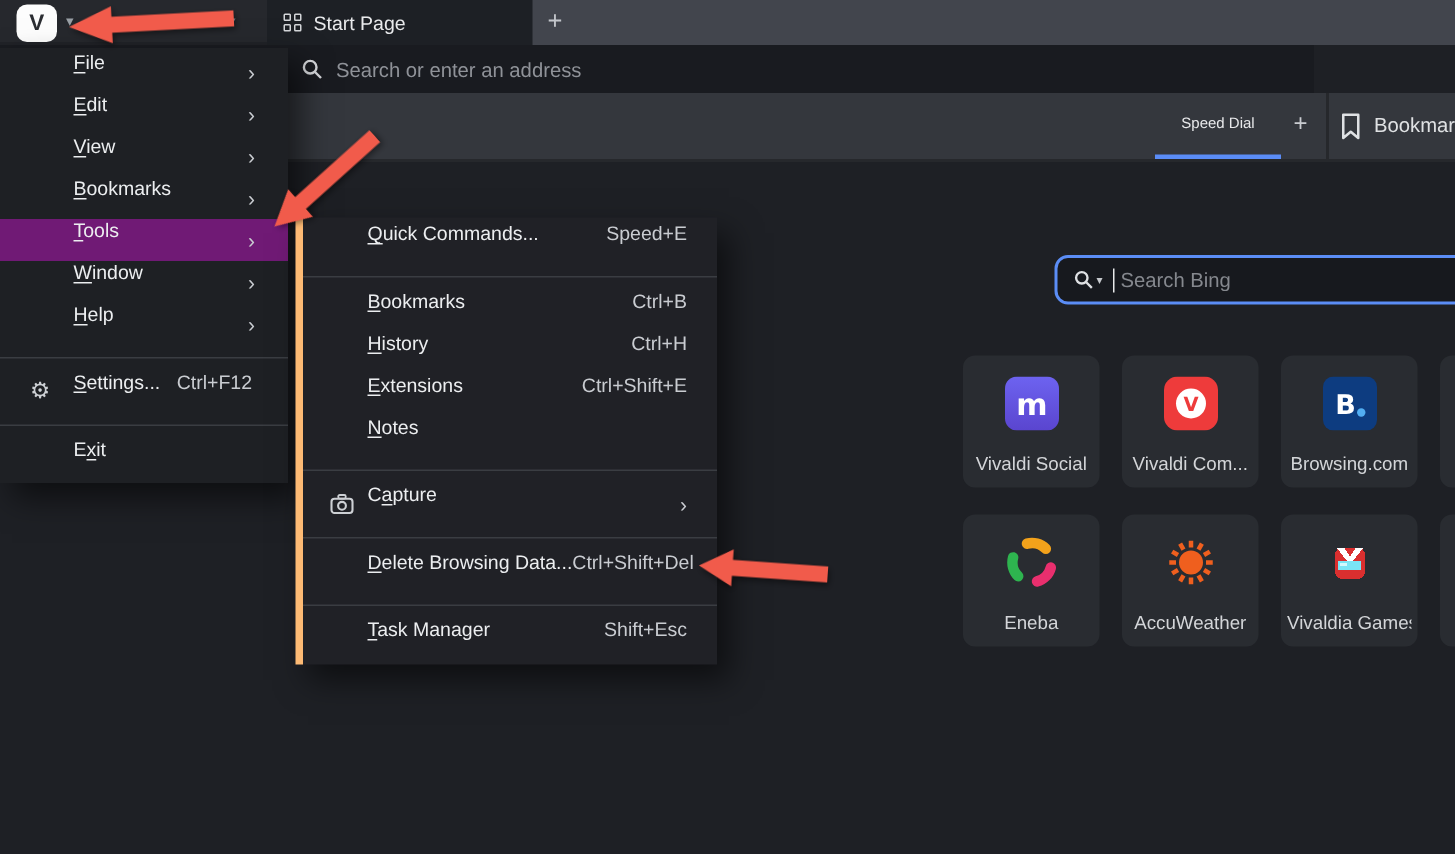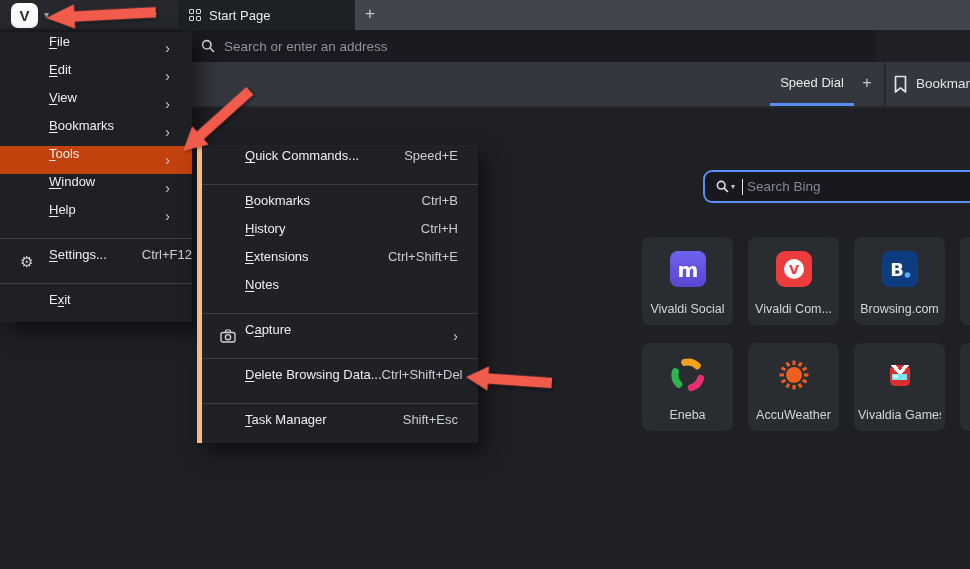--- a/index.html
+++ b/index.html
@@ -32,21 +32,21 @@
   .addressbar{position:absolute;left:0;top:30px;width:876px;height:32px;background:#191b20;}
   .addr-mag{position:absolute;left:201px;top:9px;}
   .addr-input{position:absolute;left:222px;top:0;height:32px;width:420px;background:transparent;
               border:none;outline:none;color:#c9ccd1;font-size:13.5px;font-family:"Liberation Sans",sans-serif;}
   .addr-input::placeholder{color:#8f9298;opacity:1;}
 
   
   .navbar{position:absolute;left:0;top:62px;width:970px;height:46px;background:#34373d;
           border-bottom:2px solid #26282c;}
   .sd-tab{position:absolute;left:770px;top:0;width:84px;height:44px;text-align:center;}
-  .sd-tab .lbl{font-size:13px;color:#e8e9eb;line-height:42px;}
+  .sd-tab .lbl{font-size:10px;color:#e8e9eb;line-height:42px;}
   .sd-underline{position:absolute;left:0;bottom:0;width:84px;height:3px;}
   .dial-add{position:absolute;left:856px;top:0;width:22px;height:44px;color:#c9ccd1;
             font-size:16px;text-align:center;line-height:42px;}
   .nav-divider{position:absolute;left:884px;top:0;width:2px;height:44px;background:#26282c;}
   .bm-icon{position:absolute;left:893px;top:13px;}
   .bm-label{position:absolute;left:916px;top:0;line-height:44px;font-size:13.5px;color:#dfe1e3;
             white-space:nowrap;}
 
   
   .page{position:absolute;left:0;top:108px;width:970px;height:461px;background:#1e2025;overflow:hidden;}
@@ -71,21 +71,21 @@
   #main-menu{left:0;top:32px;width:192px;background:#1e2024;padding:2px 0;}
   #tools-submenu{left:197px;top:145px;width:281px;background:#202126;padding:3px 0;
                  border-left:5px solid #fdba74;}
   .menu-row{flex:0 0 28px;height:28px;display:flex;align-items:flex-start;position:relative;
             font-size:13px;color:#eceef0;cursor:default;}
   .menu-row.hl{background:#3a3d43;}
   .menu-row .mlabel{white-space:nowrap;}
   #main-menu .mlabel{margin-left:49px;}
   #tools-submenu .mlabel{margin-left:43px;}
   .menu-row .shortcut{margin-left:auto;color:#c9ccd1;white-space:nowrap;}
-  #main-menu .shortcut{}
+  #main-menu .shortcut{margin-right:24px;}
   #tools-submenu .shortcut{margin-right:20px;}
   .menu-row .chev{position:absolute;right:22px;top:0;line-height:28px;color:#c9ccd1;font-size:14px;}
   #tools-submenu .chev{right:20px;}
   .menu-row .rowicon{position:absolute;left:20px;top:50%;transform:translateY(-50%);
                      color:#cdd0d4;font-size:15px;line-height:1;display:flex;align-items:center;}
   #tools-submenu .rowicon{left:18px;}
   .menu-divider{flex:0 0 1px;height:1px;background:#3a3d42;margin:8px 0;}
   u{text-decoration:underline;text-underline-offset:2px;}
 
   
@@ -234,21 +234,21 @@
       <span class="chev">›</span>
     </div>
     <div class="menu-row">
       <span class="mlabel"><u>V</u>iew</span>
       <span class="chev">›</span>
     </div>
     <div class="menu-row">
       <span class="mlabel"><u>B</u>ookmarks</span>
       <span class="chev">›</span>
     </div>
-    <div class="menu-row hl" style="background: #c2410c;">
+    <div class="menu-row hl" style="background: #701a75;">
       <span class="mlabel"><u>T</u>ools</span>
       <span class="chev">›</span>
     </div>
     <div class="menu-row">
       <span class="mlabel"><u>W</u>indow</span>
       <span class="chev">›</span>
     </div>
     <div class="menu-row">
       <span class="mlabel"><u>H</u>elp</span>
       <span class="chev">›</span>

